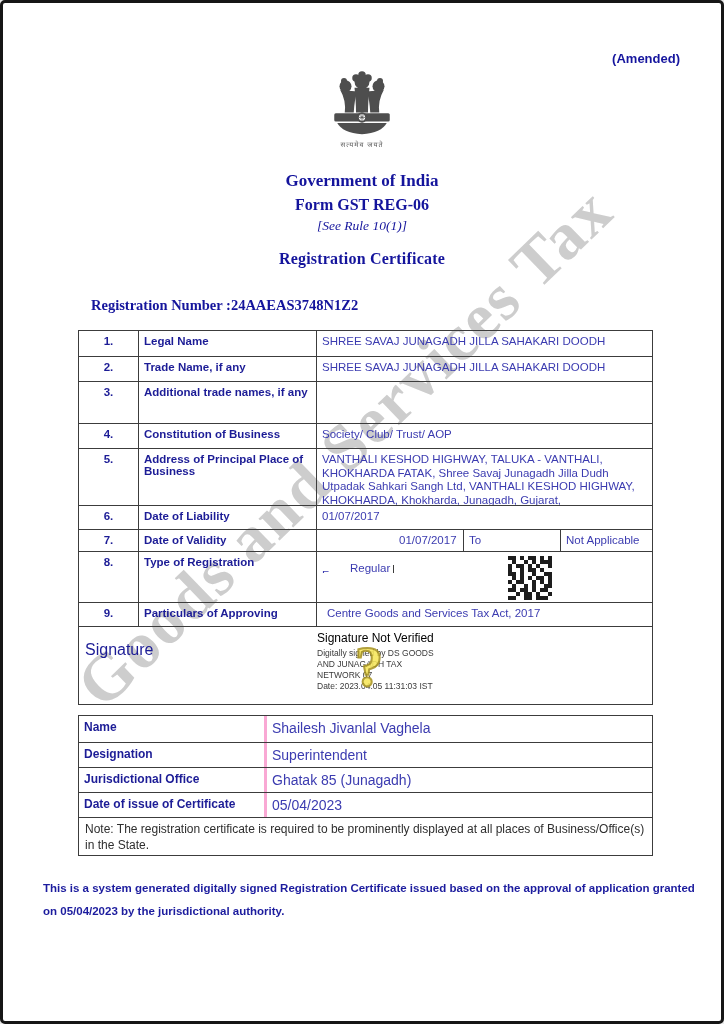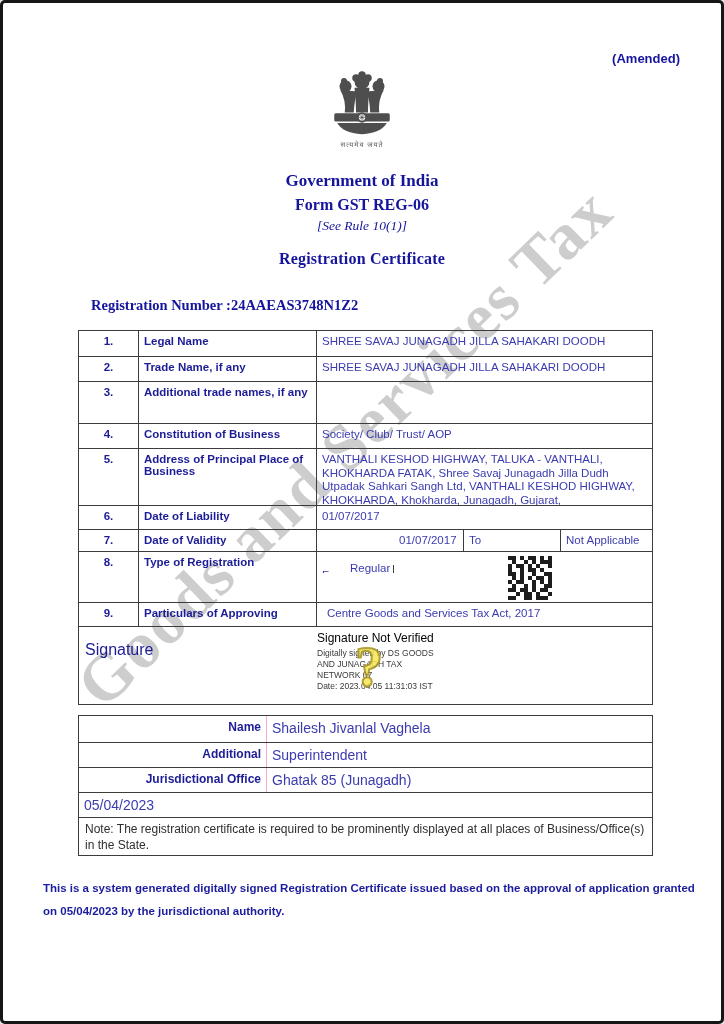--- a/index.html
+++ b/index.html
@@ -56,22 +56,22 @@
   
   .sigrow { position:relative; display:block; }
   .sig-label { position:absolute; left:6px; top:14px; font-size:16px; font-weight:normal; color:#1c1c96; }
   .sig-block { position:absolute; left:238px; top:4px; width:300px; }
   .sig-status { font-size:12px; color:#000000; margin-bottom:3px; }
   .sig-small  { font-size:8.5px; color:#3a3a3a; line-height:1.3; }
   .sig-stamp  { position:absolute; left:38px; top:4px; font-family:"Liberation Serif", serif;
                 font-size:56px; font-weight:bold; color:#f6e65a; opacity:.88;
                 -webkit-text-stroke:2px #a89420; text-shadow:0 0 1px #8a7a10; z-index:3; }
   
-  .olbl { width:188px; border-right:1px solid #f9a8d4; color:#1c1c96; font-weight:bold;
-          flex:none; font-size:12px;text-align:right; }
+  .olbl { width:188px; border-right:3px solid #f9a8d4; color:#1c1c96; font-weight:bold;
+          flex:none; font-size:12px; }
   .oval { flex:1; color:#3b3bb0; font-size:14px; }
   .noterow { display:block; padding:3px 6px; font-size:12px; color:#2e2e2e; line-height:1.35; }
   
   .footer {
     position:absolute; left:40px; top:874px; width:655px; font-size:11.5px;
     font-weight:bold; color:#1c1c9e; line-height:2.0; z-index:1;
   }
 </style>
 </head>
 <body>
@@ -239,28 +239,29 @@
     </div>
 
   </div>
 
   <div class="otable">
     <div class="trow h26">
       <div class="cell olbl">Name</div>
       <div class="cell oval">Shailesh Jivanlal Vaghela</div>
     </div>
     <div class="trow h25">
-      <div class="cell olbl">Additional</div>
+      <div class="cell olbl">Designation</div>
       <div class="cell oval">Superintendent</div>
     </div>
     <div class="trow h25">
       <div class="cell olbl">Jurisdictional Office</div>
       <div class="cell oval">Ghatak 85 (Junagadh)</div>
     </div>
     <div class="trow h25">
+      <div class="cell olbl">Date of issue of Certificate</div>
       <div class="cell oval">05/04/2023</div>
     </div>
     <div class="trow h38 noterow">
       <span>Note: The registration certificate is required to be prominently displayed at all places of Business/Office(s) in the State.</span>
     </div>
   </div>
 
   <div class="footer">This is a system generated digitally signed Registration Certificate issued based on the approval of application granted on 05/04/2023 by the jurisdictional authority.</div>
 
 </div>

